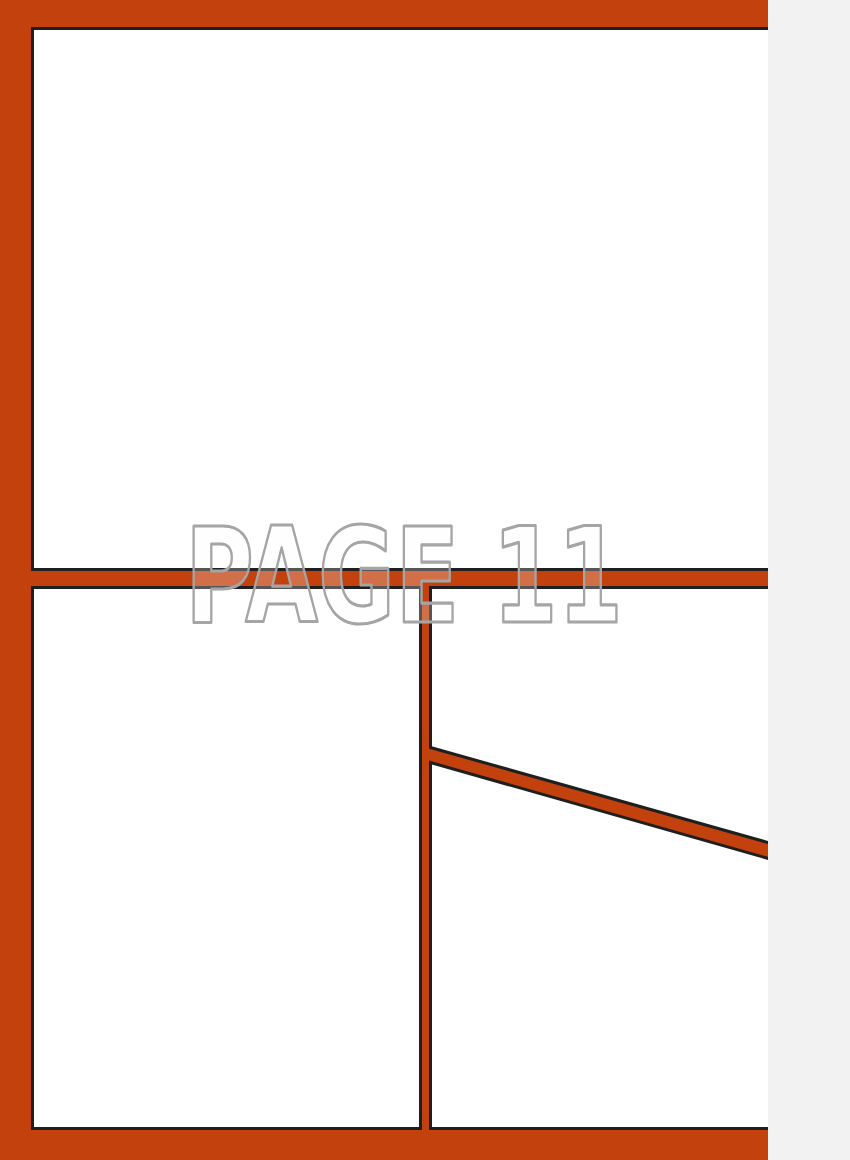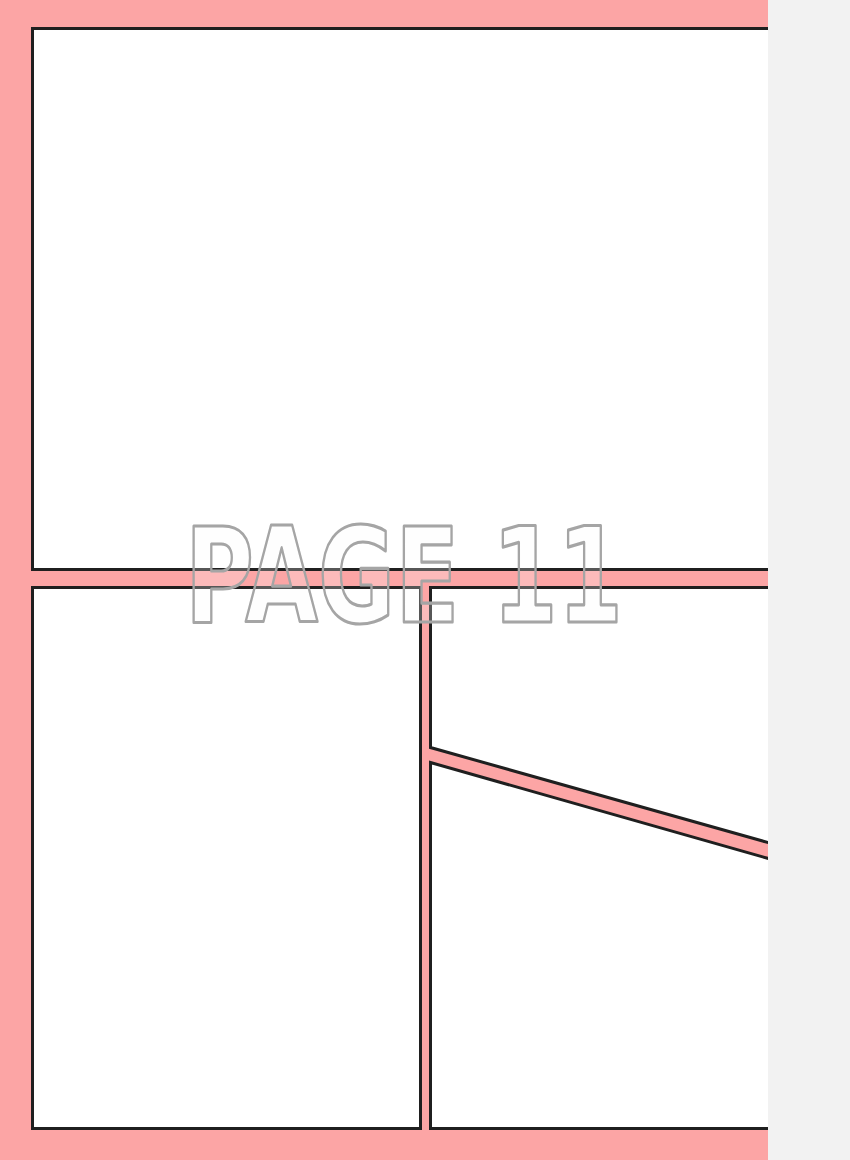--- a/index.html
+++ b/index.html
@@ -5,21 +5,21 @@
   html, body {
     margin: 0;
     padding: 0;
     background: #f2f2f2;
     font-family: "DejaVu Sans", sans-serif;
   }
   .page {
     position: relative;
     width: 768px;
     height: 1160px;
-    background: #fca5a5;
+    background: #c2410c;
     overflow: hidden;
   }
   .panel {
     position: absolute;
     background: #ffffff;
     border: 3px solid #1f1f1f;
     box-sizing: border-box;
   }
   .panel-top {
     left: 31px;

